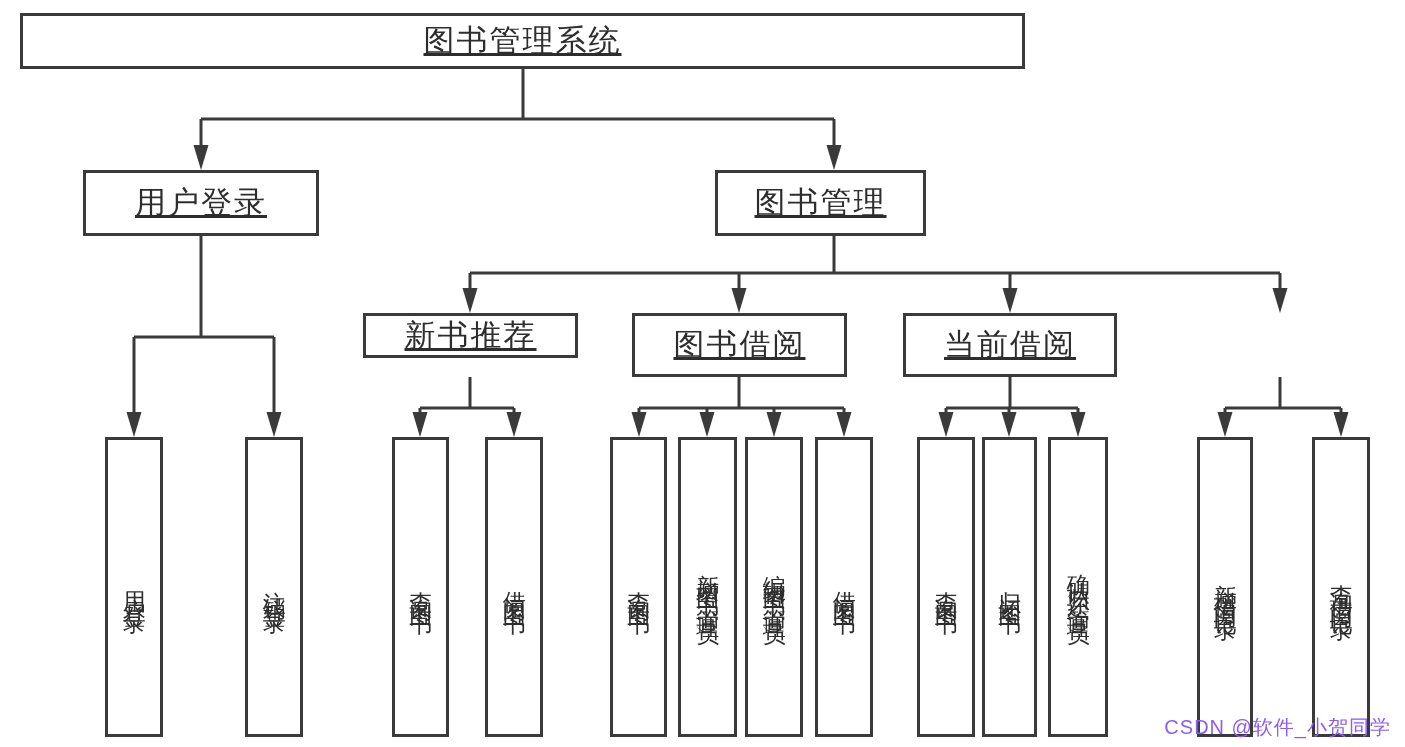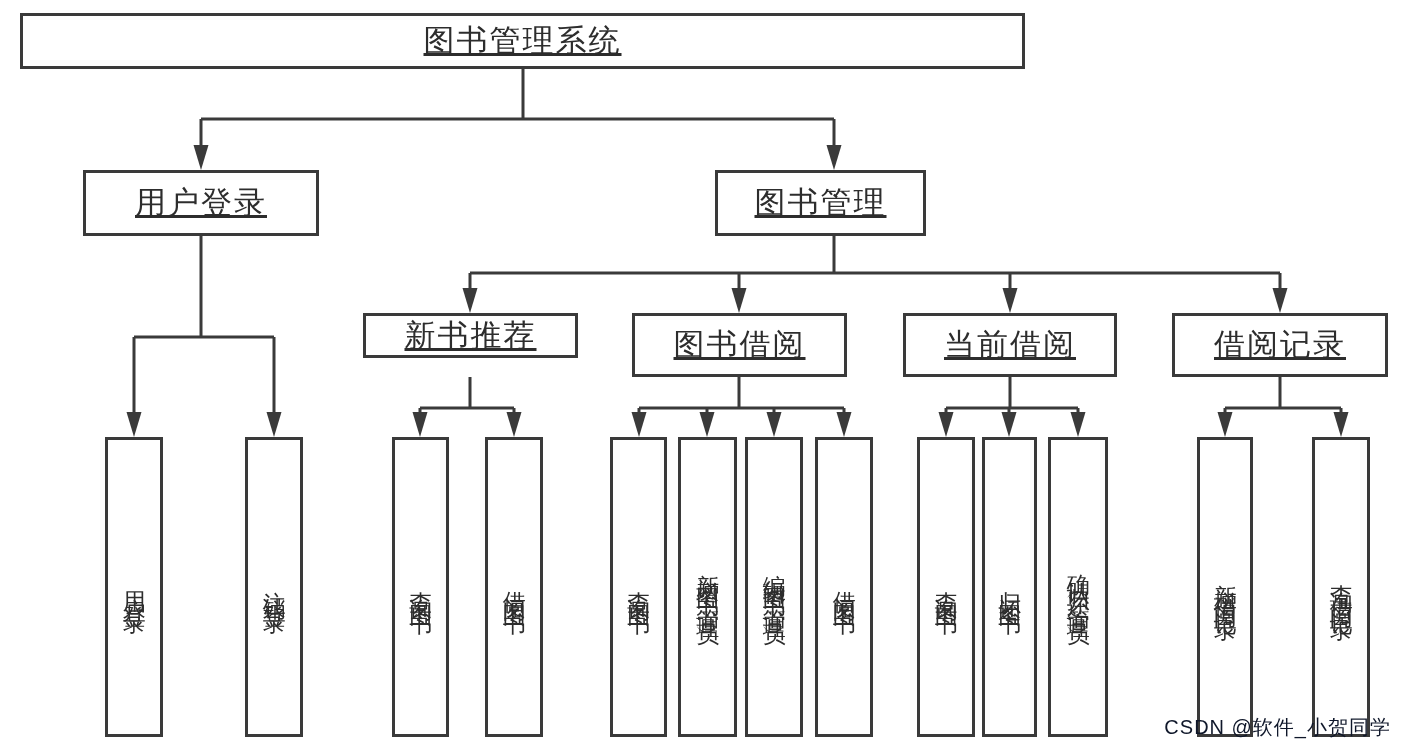--- a/index.html
+++ b/index.html
@@ -46,21 +46,21 @@
     line-height: 1.1;
     color: #2d2d2d;
     white-space: nowrap;
   }
   .watermark {
     position: absolute;
     right: 14px;
     bottom: 6px;
     font-size: 20px;
     letter-spacing: 1px;
-    color: #0f172a;
+    color: #8b5cf6;
     white-space: nowrap;
     z-index: 5;
   }
   .stroke {
     fill: none;
     stroke: #3a3a3a;
     stroke-width: 3;
   }
   .head {
     fill: #3a3a3a;
@@ -135,23 +135,20 @@
 
   <div class="node node-h" style="left:363px; top:313px; width:215px; height:45px;">
     <span>新书推荐</span>
   </div>
   <div class="node node-h" style="left:632px; top:313px; width:215px; height:64px;">
     <span>图书借阅</span>
   </div>
   <div class="node node-h" style="left:903px; top:313px; width:214px; height:64px;">
     <span>当前借阅</span>
   </div>
-  <div class="node node-h" style="left:1172px; top:313px; width:216px; height:64px;">
-    <span>借阅记录</span>
-  </div>
 
   <div class="node node-v" style="left:105px; top:437px; width:58px; height:300px;">
     <span>用户登录</span>
   </div>
   <div class="node node-v" style="left:245px; top:437px; width:58px; height:300px;">
     <span>注销登录</span>
   </div>
 
   <div class="node node-v" style="left:392px; top:437px; width:57px; height:300px;">
     <span>查询图书</span>

